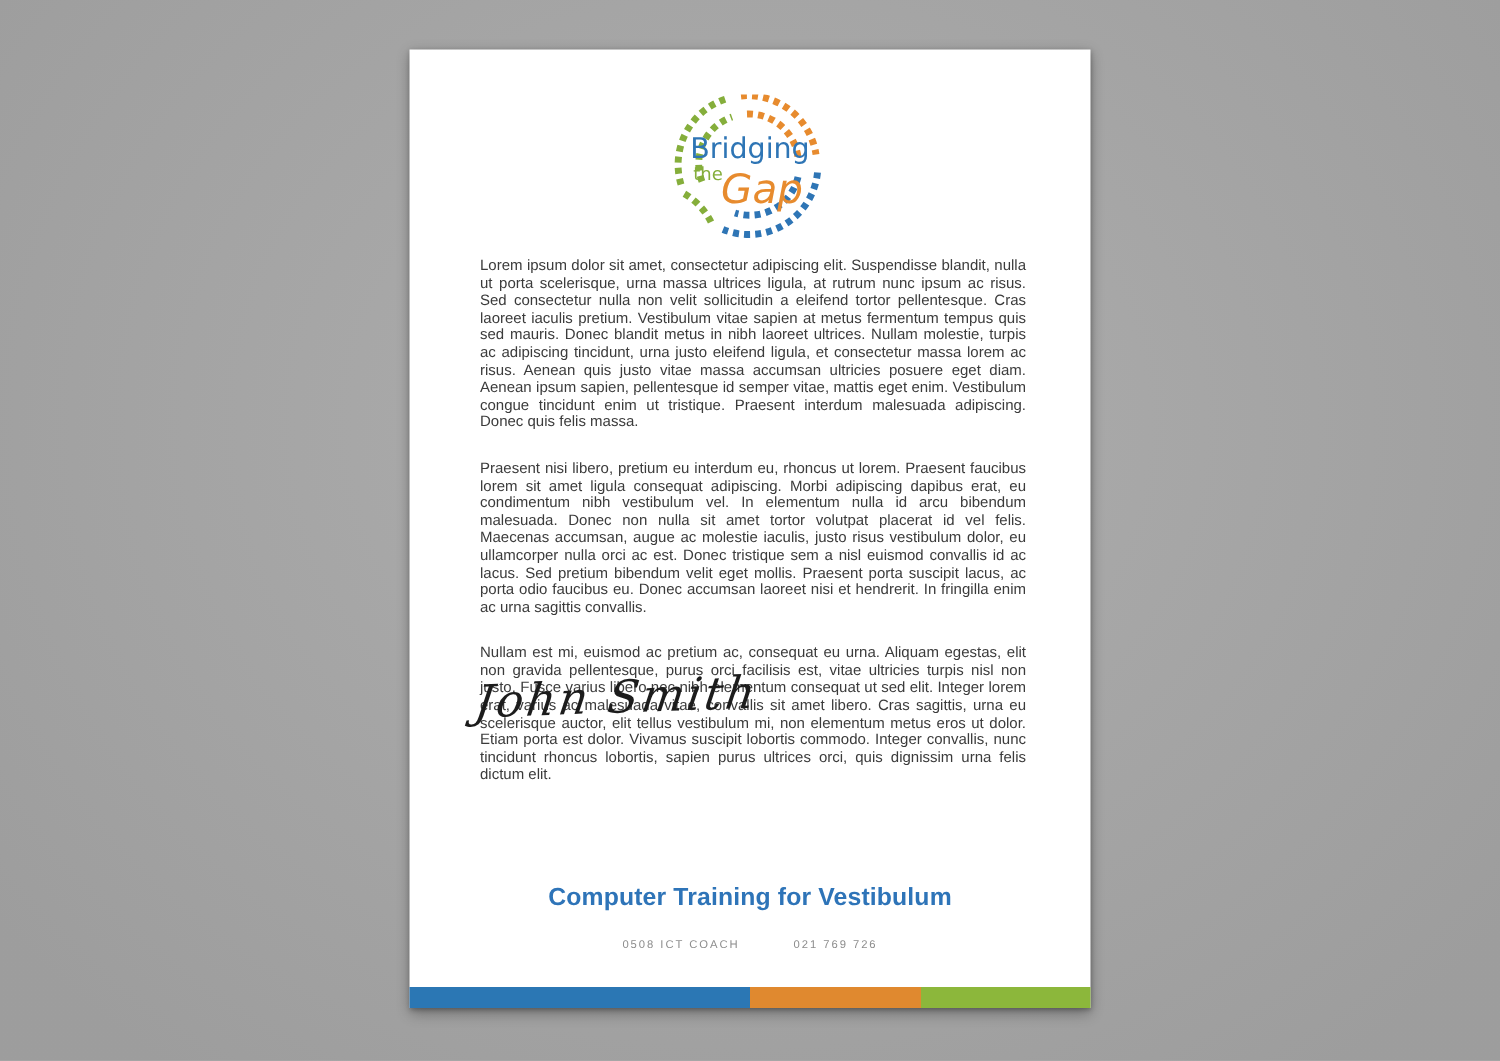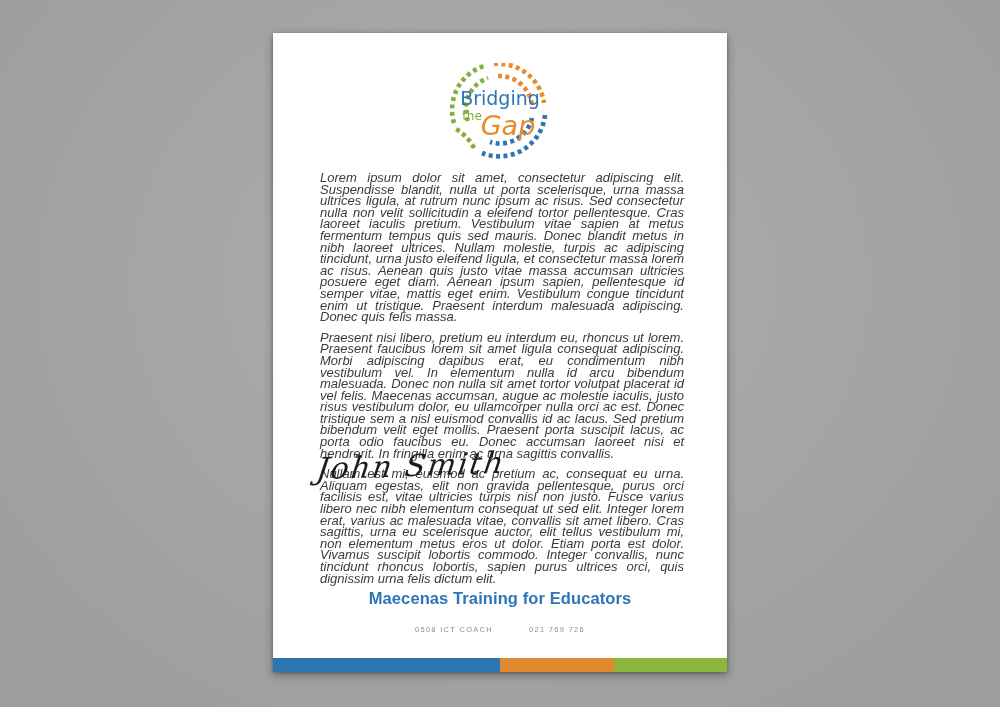--- a/index.html
+++ b/index.html
@@ -40,26 +40,25 @@
   .logo .w1 { font-size: 19px; }
   .logo .w2 { font-size: 12px; }
   .logo .w3 { font-size: 27px; font-style: italic; }
   
   .letter {
     position: absolute;
     top: 139px;
     left: 47px;
     width: 364px;
     color: #3b3b3b;
-    font-size: 13px;
+    font-size: 10px;
     line-height: 11.6px;
     text-align: justify;
-    font-style: italic;
   }
-  .letter p + p { margin-top: 9px; }
+  .letter p + p { margin-top: 19px; }
   
   .signature {
     position: absolute;
     top: 415px;
     left: 44px;
     font-family: "DejaVu Serif", serif;
     font-style: italic;
     font-size: 30px;
     color: #1c1c1c;
     transform: rotate(-2deg) skewX(-10deg);
@@ -133,21 +132,21 @@
     </div>
 
     <div class="letter">
       <p>Lorem ipsum dolor sit amet, consectetur adipiscing elit. Suspendisse blandit, nulla ut porta scelerisque, urna massa ultrices ligula, at rutrum nunc ipsum ac risus. Sed consectetur nulla non velit sollicitudin a eleifend tortor pellentesque. Cras laoreet iaculis pretium. Vestibulum vitae sapien at metus fermentum tempus quis sed mauris. Donec blandit metus in nibh laoreet ultrices. Nullam molestie, turpis ac adipiscing tincidunt, urna justo eleifend ligula, et consectetur massa lorem ac risus. Aenean quis justo vitae massa accumsan ultricies posuere eget diam. Aenean ipsum sapien, pellentesque id semper vitae, mattis eget enim. Vestibulum congue tincidunt enim ut tristique. Praesent interdum malesuada adipiscing. Donec quis felis massa.</p>
       <p>Praesent nisi libero, pretium eu interdum eu, rhoncus ut lorem. Praesent faucibus lorem sit amet ligula consequat adipiscing. Morbi adipiscing dapibus erat, eu condimentum nibh vestibulum vel. In elementum nulla id arcu bibendum malesuada. Donec non nulla sit amet tortor volutpat placerat id vel felis. Maecenas accumsan, augue ac molestie iaculis, justo risus vestibulum dolor, eu ullamcorper nulla orci ac est. Donec tristique sem a nisl euismod convallis id ac lacus. Sed pretium bibendum velit eget mollis. Praesent porta suscipit lacus, ac porta odio faucibus eu. Donec accumsan laoreet nisi et hendrerit. In fringilla enim ac urna sagittis convallis.</p>
       <p>Nullam est mi, euismod ac pretium ac, consequat eu urna. Aliquam egestas, elit non gravida pellentesque, purus orci facilisis est, vitae ultricies turpis nisl non justo. Fusce varius libero nec nibh elementum consequat ut sed elit. Integer lorem erat, varius ac malesuada vitae, convallis sit amet libero. Cras sagittis, urna eu scelerisque auctor, elit tellus vestibulum mi, non elementum metus eros ut dolor. Etiam porta est dolor. Vivamus suscipit lobortis commodo. Integer convallis, nunc tincidunt rhoncus lobortis, sapien purus ultrices orci, quis dignissim urna felis dictum elit.</p>
     </div>
 
     <div class="signature">John Smith</div>
 
-    <div class="tagline">Maecenas Training for Educators</div>
+    <div class="tagline">Computer Training for Vestibulum</div>
 
     <div class="contacts">
       <div class="contact-row">
         <span>0508 ICT COACH</span>
         <span>021 769 726</span>
       </div>
     </div>
 
     <div class="bar">
       <div class="bar-seg-blue"></div>

